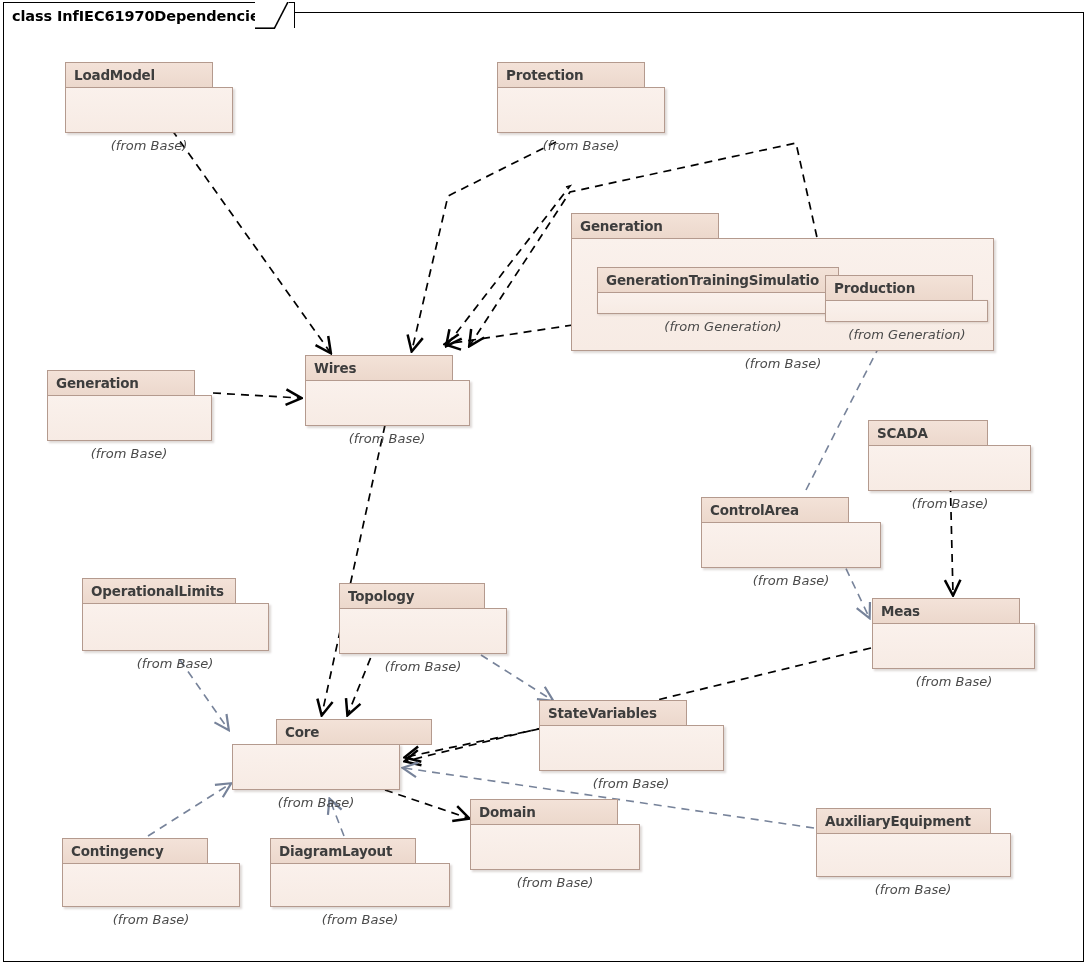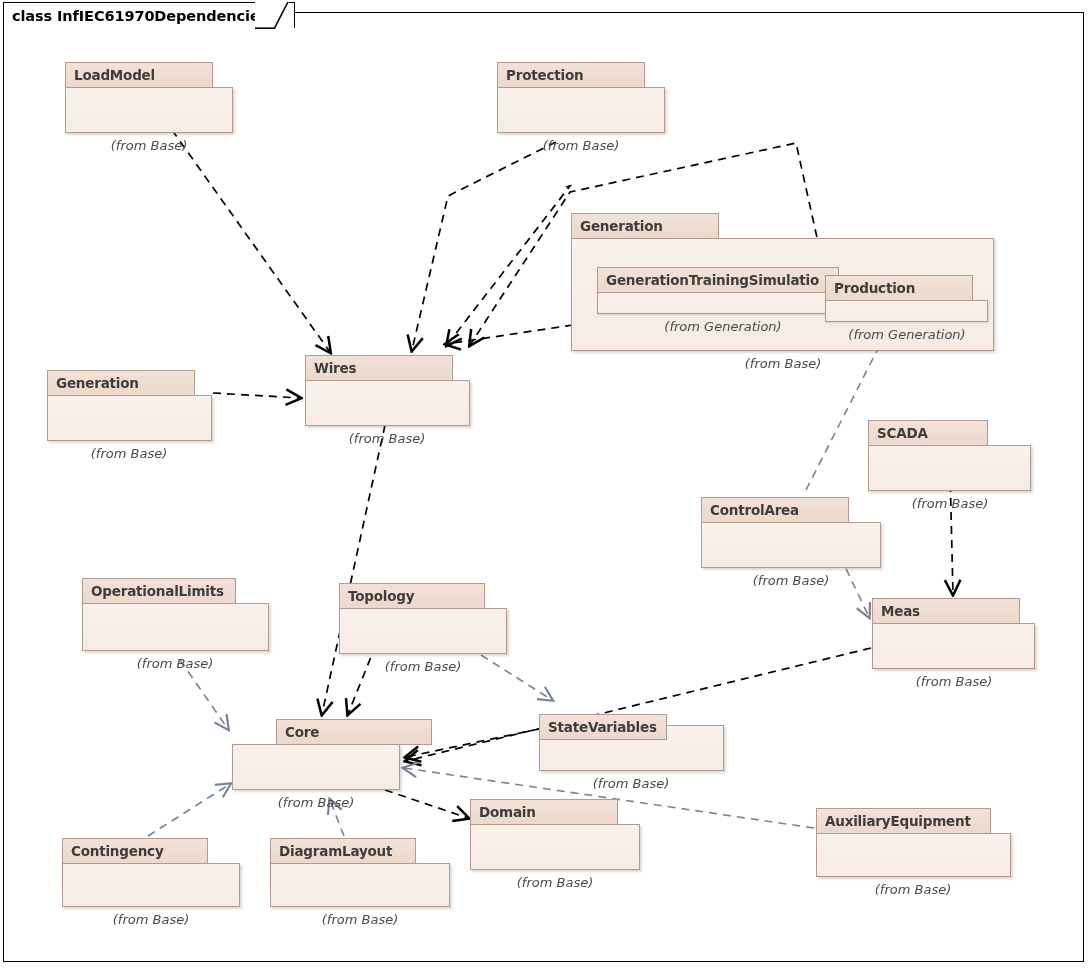--- a/index.html
+++ b/index.html
@@ -173,21 +173,21 @@
   <div class="pkg" style="left:872px;top:598px;">
     <div class="body" style="width:163px;height:46px;"></div>
     <div class="tab clip" style="width:148px;">
       <span class="nm">Meas</span>
     </div>
     <div class="from" style="left:-18px;top:76px;width:200px;">(from Base)</div>
   </div>
 
   <div class="pkg" style="left:539px;top:700px;">
     <div class="body" style="width:185px;height:46px;"></div>
-    <div class="tab clip" style="width:128px;margin-top:14px;">
+    <div class="tab clip" style="width:148px;">
       <span class="nm">StateVariables</span>
     </div>
     <div class="from" style="left:-8px;top:76px;width:200px;">(from Base)</div>
   </div>
 
   <div class="pkg" style="left:232px;top:719px;">
     <div class="body" style="width:168px;height:46px;"></div>
     <div class="tab clip" style="width:156px;margin-left:44px;">
       <span class="nm">Core</span>
     </div>

